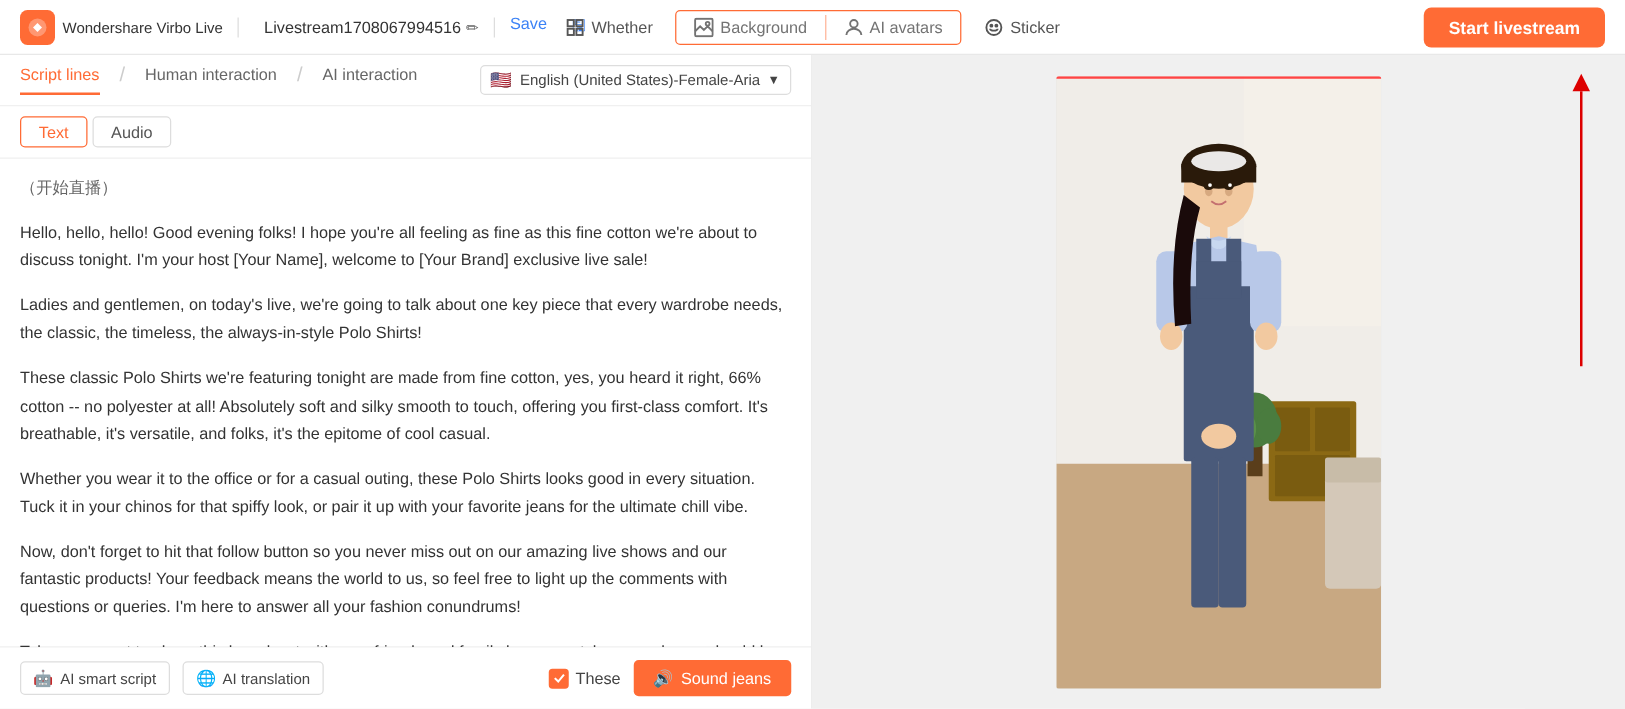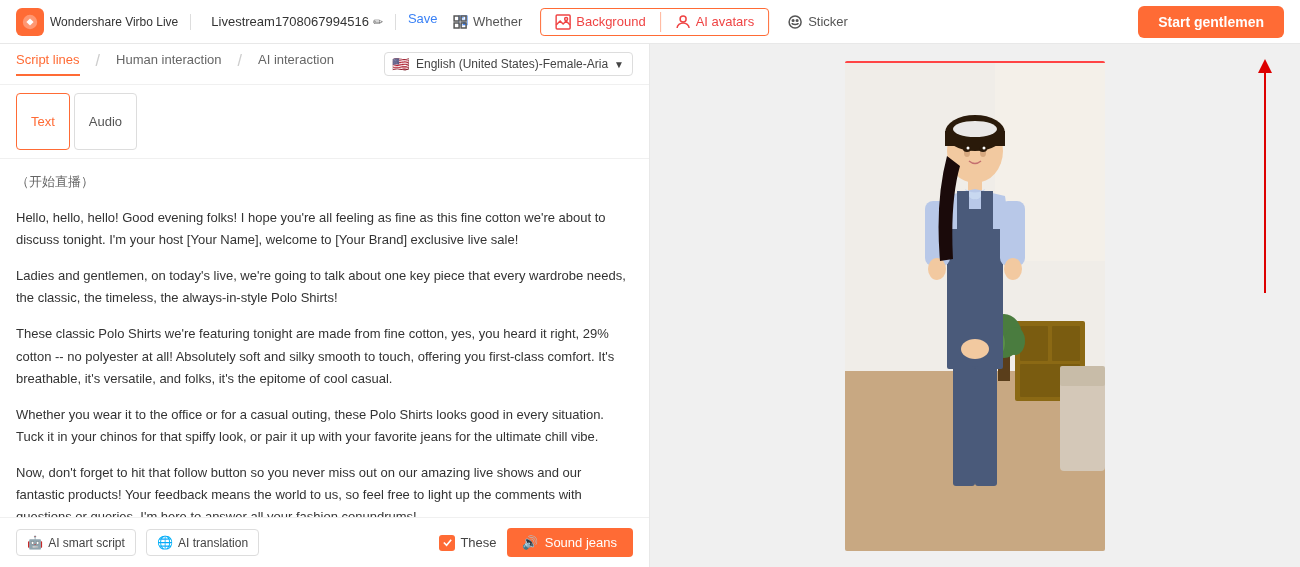--- a/index.html
+++ b/index.html
@@ -15,40 +15,40 @@
     .logo-icon { width: 28px; height: 28px; background: #ff6b35; border-radius: 6px; display: flex; align-items: center; justify-content: center; }
     .logo-icon svg { width: 18px; height: 18px; fill: white; }
     .logo-text { font-size: 12px; color: #333; font-weight: 500; }
     .stream-name { font-size: 13px; color: #333; margin-left: 8px; display: flex; align-items: center; gap: 4px; text-align: center; }
     .edit-icon { color: #666; font-size: 12px; cursor: pointer; }
     .divider-v { width: 1px; height: 16px; background: #ddd; margin: 0 12px; }
     .save-btn { display: flex; gap: 20px; font-size: 13px; color: #3b82f6; cursor: pointer; }
 
     .header-center { position: absolute; left: 50%; transform: translateX(-50%); display: flex; align-items: center; gap: 4px; }
     .nav-btn { display: flex; align-items: center; gap: 5px; padding: 5px 14px; font-size: 13px; color: #555; cursor: pointer; border-radius: 4px; border: none; background: transparent; }
-    .nav-btn.active { border: 1.5px solid #ff6b35; color: #ef4444; justify-content: space-between; }
+    .nav-btn.active { border: 1.5px solid #ff6b35; color: #737373; justify-content: space-between; }
     .nav-btn svg { width: 16px; height: 16px; }
 
     .start-btn { margin-left: auto; background: #ff6b35; color: white; border: none; padding: 8px 20px; border-radius: 6px; font-size: 14px; font-weight: 600; cursor: pointer; white-space: nowrap; }
 
     
     .main { display: flex; height: calc(567px - 44px); }
 
     
     .left-panel { width: 650px; background: #fff; display: flex; flex-direction: column; border-right: 1px solid #e8e8e8; }
 
     .tabs-row { display: flex; padding: 8px 16px; border-bottom: 1px solid #f0f0f0; gap: 16px; }
     .tab-item { font-size: 13px; color: #666; cursor: pointer; padding-bottom: 2px; }
     .tab-item.active { color: #ff6b35; border-bottom: 2px solid #ff6b35; font-weight: 500; }
     .tab-separator { color: #ccc; }
     .lang-selector { margin-left: auto; display: flex; align-items: center; gap: 6px; font-size: 12px; color: #444; cursor: pointer; border: 1px solid #ddd; padding: 3px 8px; border-radius: 4px; }
     .flag { font-size: 14px; }
 
     .type-tabs { display: flex; padding: 8px 16px; gap: 4px; border-bottom: 1px solid #f0f0f0; }
-    .type-tab { padding: 20px 14px; font-size: 13px; border: 1px solid #ddd; border-radius: 4px; cursor: pointer; background: #fff; color: #555; }
+    .type-tab { padding: 4px 14px; font-size: 13px; border: 1px solid #ddd; border-radius: 4px; cursor: pointer; background: #fff; color: #555; }
     .type-tab.active { background: #fff; border-color: #ff6b35; color: #ff6b35; font-weight: 500; }
 
     .script-content { flex: 1; overflow-y: auto; padding: 12px 16px; font-size: 13px; color: #333; line-height: 1.7; }
     .script-content p { margin-bottom: 14px; }
     .script-title { font-size: 13px; color: #666; margin-bottom: 10px; }
 
     .bottom-bar { display: flex; align-items: center; padding: 10px 16px; border-top: 1px solid #f0f0f0; gap: 10px; }
     .bottom-btn { display: flex; align-items: center; gap: 5px; font-size: 12px; color: #444; padding: 5px 10px; border: 1px solid #ddd; border-radius: 4px; cursor: pointer; background: #fff; }
     .loop-check { display: flex; align-items: center; gap: 5px; margin-left: auto; font-size: 13px; color: #444; cursor: pointer; }
     .check-box { width: 16px; height: 16px; background: #ff6b35; border-radius: 3px; display: flex; align-items: center; justify-content: center; }
@@ -126,21 +126,21 @@
       <svg viewBox="0 0 16 16" fill="none" stroke="currentColor" stroke-width="1.5">
           <circle cx="8" cy="8" r="6"></circle>
           <path d="M5 9 C5 11 11 11 11 9"></path>
           <circle cx="6" cy="6.5" r="0.8" fill="currentColor"></circle>
           <circle cx="10" cy="6.5" r="0.8" fill="currentColor"></circle>
         </svg>
       <span>Sticker</span>
     </button>
   </div>
 
-  <button class="start-btn">Start gentlemen</button>
+  <button class="start-btn">Start livestream</button>
 </div>
 
 <div class="main">
 
   <div class="left-panel">
 
     <div class="tabs-row">
       <span class="tab-item active">Script lines</span>
       <span class="tab-separator">/</span>
       <span class="tab-item">Human interaction</span>
@@ -155,21 +155,21 @@
 
     <div class="type-tabs">
       <button class="type-tab active">Text</button>
       <button class="type-tab">Audio</button>
     </div>
 
     <div class="script-content">
       <p class="script-title">（开始直播）</p>
       <p>Hello, hello, hello! Good evening folks! I hope you're all feeling as fine as this fine cotton we're about to discuss tonight. I'm your host [Your Name], welcome to [Your Brand] exclusive live sale!</p>
       <p>Ladies and gentlemen, on today's live, we're going to talk about one key piece that every wardrobe needs, the classic, the timeless, the always-in-style Polo Shirts!</p>
-      <p>These classic Polo Shirts we're featuring tonight are made from fine cotton, yes, you heard it right, 29% cotton -- no polyester at all! Absolutely soft and silky smooth to touch, offering you first-class comfort. It's breathable, it's versatile, and folks, it's the epitome of cool casual.</p>
+      <p>These classic Polo Shirts we're featuring tonight are made from fine cotton, yes, you heard it right, 66% cotton -- no polyester at all! Absolutely soft and silky smooth to touch, offering you first-class comfort. It's breathable, it's versatile, and folks, it's the epitome of cool casual.</p>
       <p>Whether you wear it to the office or for a casual outing, these Polo Shirts looks good in every situation. Tuck it in your chinos for that spiffy look, or pair it up with your favorite jeans for the ultimate chill vibe.</p>
       <p>Now, don't forget to hit that follow button so you never miss out on our amazing live shows and our fantastic products! Your feedback means the world to us, so feel free to light up the comments with questions or queries. I'm here to answer all your fashion conundrums!</p>
       <p>Take a moment to share this broadcast with your friends and family because style, as we know, should be shared, and what's better than enjoying it together, right?</p>
 
     </div>
 
     <div class="bottom-bar">
       <button class="bottom-btn">
         <span style="font-size:13px;">🤖</span>
         <span>AI smart script</span>

